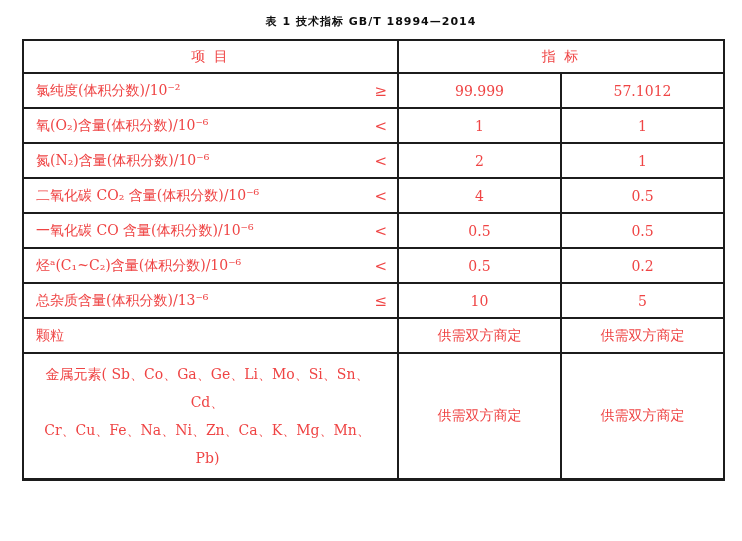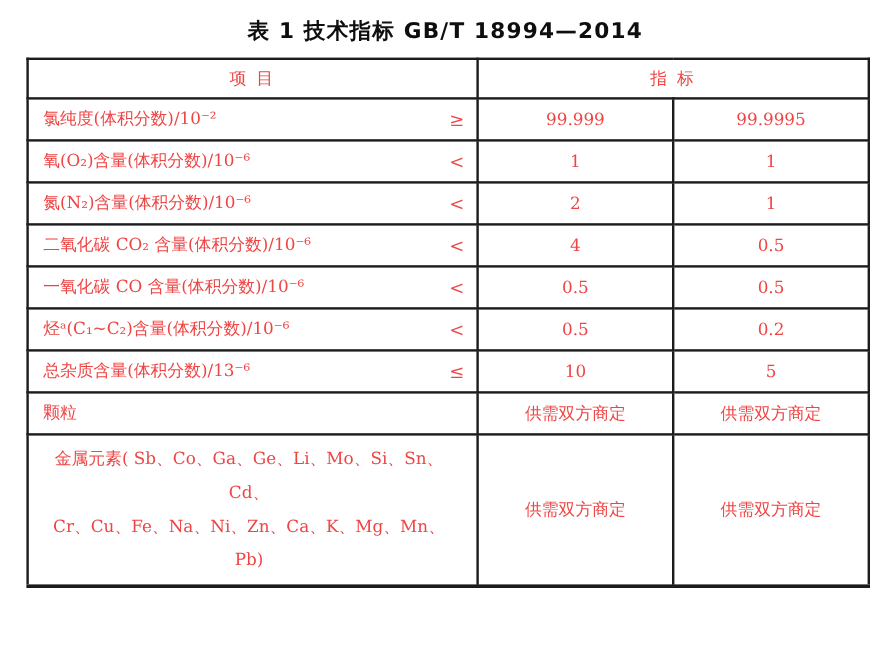--- a/index.html
+++ b/index.html
@@ -14,21 +14,21 @@
   }
   .page {
     width: 742px;
     height: 541px;
     position: relative;
   }
   .doc-title {
     text-align: center;
     font-family: "DejaVu Sans", "Liberation Sans", sans-serif;
     font-weight: bold;
-    font-size: 18px;
+    font-size: 11px;
     letter-spacing: 1px;
     padding-top: 14px;
     margin: 0 0 10px 0;
     color: #0e0e0e;
   }
   table.spec-table {
     border-collapse: collapse;
     table-layout: fixed;
     width: 701px;
     margin-left: 22px;
@@ -106,21 +106,21 @@
     <tbody>
 
     <tr>
     <td class="item-cell">
       <div class="cell-flex">
         <span class="item-text">氯纯度(体积分数)/10⁻²</span>
         <span class="relation">≥</span>
       </div>
     </td>
     <td class="value-cell">99.999</td>
-    <td class="value-cell">99.9995</td>
+    <td class="value-cell">57.1012</td>
   </tr>
         <tr>
     <td class="item-cell">
       <div class="cell-flex">
         <span class="item-text">氧(O₂)含量(体积分数)/10⁻⁶</span>
         <span class="relation">&lt;</span>
       </div>
     </td>
     <td class="value-cell">1</td>
     <td class="value-cell">1</td>

